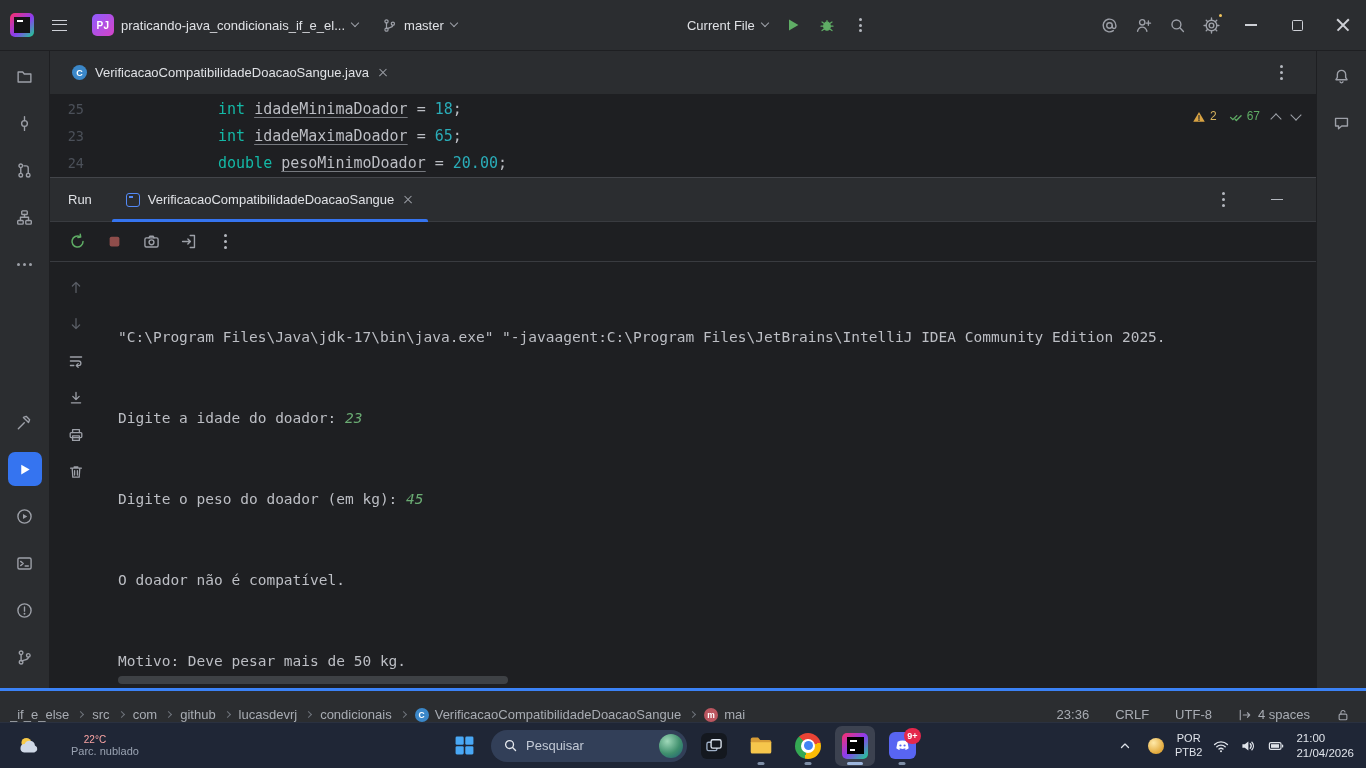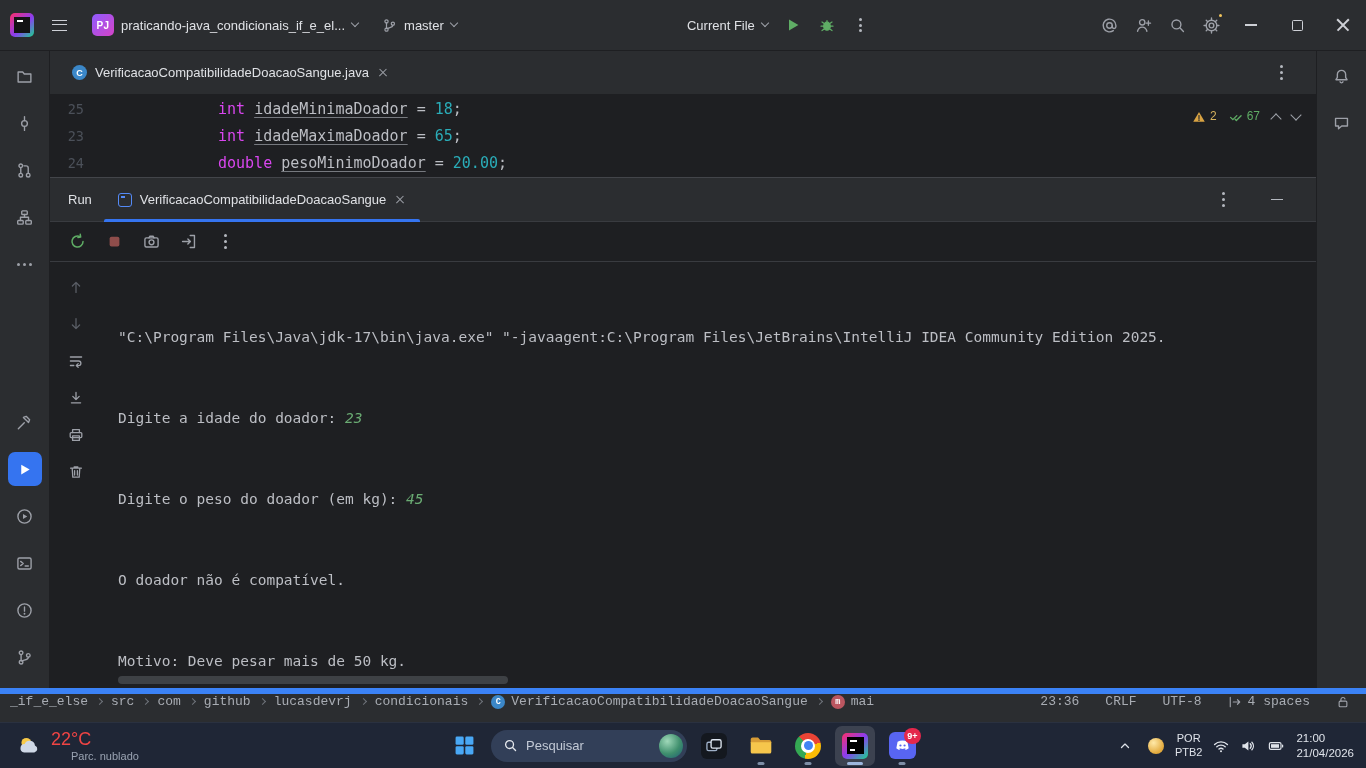--- a/index.html
+++ b/index.html
@@ -53,64 +53,64 @@
   .xclose{position:relative;width:12px;height:12px;flex:0 0 auto;}
   .xclose::before,.xclose::after{content:"";position:absolute;left:1px;top:5.3px;width:10px;height:1.3px;background:#9da0a8;}
   .xclose::before{transform:rotate(45deg);} .xclose::after{transform:rotate(-45deg);}
   .tabbar-right{margin-left:auto;display:flex;align-items:center;padding-right:18px;}
 
   
   .editor{flex:0 0 82px;background:#1e1f22;position:relative;overflow:hidden;font-family:"DejaVu Sans Mono","Liberation Mono",monospace;font-size:15px;line-height:27px;padding-top:1px;}
   .cline{display:flex;height:27px;}
   .lnum{flex:0 0 34px;text-align:right;color:#4b5059;font-size:13.5px;}
   .codetxt{white-space:pre;padding-left:134px;color:#bcbec4;}
-  .kw{color:#d946ef;}
+  .kw{color:#14b8a6;}
   .varname{color:#bcbec4;text-decoration:underline;text-decoration-color:#76797f;text-decoration-thickness:1px;text-underline-offset:3px;}
   .numlit{color:#2aacb8;}
   .inspect{position:absolute;top:8px;right:16px;display:flex;align-items:center;gap:12px;font-family:"Liberation Sans",sans-serif;font-size:12px;}
   .insp-item{display:flex;align-items:center;gap:4px;}
   .insp-warn{color:#d6b25e;} .insp-ok{color:#5fad65;}
   .insp-chev{width:8px;height:8px;border-right:1.5px solid #9da0a8;border-bottom:1.5px solid #9da0a8;}
   .chev-up{transform:rotate(-135deg);margin-top:5px;} .chev-dn{transform:rotate(45deg);margin-bottom:3px;}
 
   
   .runpanel{flex:1;display:flex;flex-direction:column;min-height:0;border-top:1px solid #43454a;}
   .runhdr{flex:0 0 44px;background:#2b2d30;display:flex;align-items:stretch;padding-left:18px;border-bottom:1px solid #393b40;}
-  .run-title{align-self:center;margin-right:12px;color:#dfe1e5;}
+  .run-title{align-self:center;margin-right:20px;color:#dfe1e5;}
   .runtab{display:flex;align-items:center;gap:8px;padding:0 14px;position:relative;color:#dfe1e5;}
   .runtab::after{content:"";position:absolute;left:0;right:0;bottom:-1px;height:3px;background:#3574f0;border-radius:2px 2px 0 0;}
   .runtab-icon{width:14px;height:14px;border:1.4px solid #548af7;border-radius:3px;position:relative;flex:0 0 auto;}
   .runtab-icon::after{content:"";position:absolute;left:2px;top:2px;width:4px;height:2px;background:#548af7;}
   .runhdr-right{margin-left:auto;display:flex;align-items:center;gap:20px;padding-right:22px;}
   .mini-bar{width:12px;height:1.6px;background:#b4b8bf;}
   .runtoolbar{flex:0 0 40px;display:flex;align-items:center;gap:11px;padding-left:14px;border-bottom:1px solid #393b40;background:#1e1f22;}
   .tool-btn{width:26px;height:26px;display:flex;align-items:center;justify-content:center;border-radius:5px;border:0;background:transparent;}
 
   .console-wrap{flex:1;display:flex;min-height:0;position:relative;background:#1e1f22;}
   .cgutter{flex:0 0 52px;display:flex;flex-direction:column;align-items:center;padding-top:12px;gap:11px;}
   .console{flex:1;padding:8px 0 0 16px;font-family:"DejaVu Sans Mono","Liberation Mono",monospace;font-size:14.5px;line-height:27px;color:#bcbec4;white-space:pre;overflow:hidden;position:relative;}
   .c-line{height:27px;}
   .c-input{color:#6aab73;font-style:italic;}
   @keyframes blink{0%,60%{opacity:1}61%,100%{opacity:0}}
   .hscroll{position:absolute;left:16px;bottom:4px;width:390px;height:8px;border-radius:4px;background:#5a5d63;opacity:.55;}
 
   
-  .statusbar{flex:0 0 34px;background:#2b2d30;border-top:6px solid #3b82f6;display:flex;align-items:flex-start;padding:0 16px 0 10px;color:#a8acb3;font-family:Liberation Mono, monospace;}
+  .statusbar{flex:0 0 34px;background:#2b2d30;border-top:3px solid #3b82f6;display:flex;align-items:flex-end;padding:0 16px 0 10px;color:#a8acb3;}
   .crumbs{display:flex;align-items:center;gap:9px;min-width:0;overflow:hidden;}
   .crumb{white-space:nowrap;display:flex;align-items:center;gap:6px;flex:0 0 auto;}
   .csep{width:5px;height:5px;border-top:1.3px solid #6f737a;border-right:1.3px solid #6f737a;transform:rotate(45deg);flex:0 0 auto;}
   .ci{width:14px;height:14px;border-radius:50%;color:#fff;font-size:8.5px;font-weight:700;display:flex;align-items:center;justify-content:center;flex:0 0 auto;}
   .ci-class{background:#3b87c8;} .ci-method{background:#bb5660;}
   .sb-right{margin-left:auto;display:flex;align-items:center;gap:26px;}
   .sb-item{display:flex;align-items:center;gap:6px;white-space:nowrap;}
 
   
   .taskbar{flex:0 0 46px;background:#1f2636;position:relative;display:flex;align-items:center;border-top:1px solid rgba(255,255,255,.05);}
   .tb-weather{position:absolute;left:0;top:0;bottom:0;display:flex;align-items:center;gap:9px;padding:0 16px;}
-  .wt1{font-size:18px;color:#ef4444;} .wt2{font-size:11px;color:#9aa3b2;margin-left:20px;}
+  .wt1{font-size:10px;color:#fca5a5;text-align:center;} .wt2{font-size:11px;color:#9aa3b2;margin-left:20px;}
   .tk-center{margin:0 auto;display:flex;align-items:center;gap:7px;}
   .tk-app{width:40px;height:40px;border-radius:7px;display:flex;align-items:center;justify-content:center;position:relative;border:0;background:transparent;}
   .tk-app.active{background:rgba(255,255,255,.13);}
   .pill{position:absolute;bottom:1px;left:50%;transform:translateX(-50%);height:3px;width:7px;border-radius:2px;background:#7e8ea6;}
   .tk-app.active .pill{width:16px;background:#9db6dd;}
   .search-pill{width:196px;height:32px;border-radius:16px;background:#323f58;display:flex;align-items:center;gap:8px;padding:0 4px 0 12px;}
   .search-pill input{flex:1;background:transparent;border:0;outline:0;color:#dde1e8;font-size:13px;font-family:"Liberation Sans",sans-serif;min-width:0;}
   .search-pill input::placeholder{color:#c3cad6;}
   .search-img{width:24px;height:24px;border-radius:50%;background:radial-gradient(circle at 35% 30%,#9fd8b9,#3f8f6d 55%,#1c5a74);flex:0 0 auto;}
   .chrome{width:26px;height:26px;border-radius:50%;background:conic-gradient(from -45deg,#ea4335 0deg 120deg,#fbbc05 120deg 240deg,#34a853 240deg 360deg);position:relative;}

